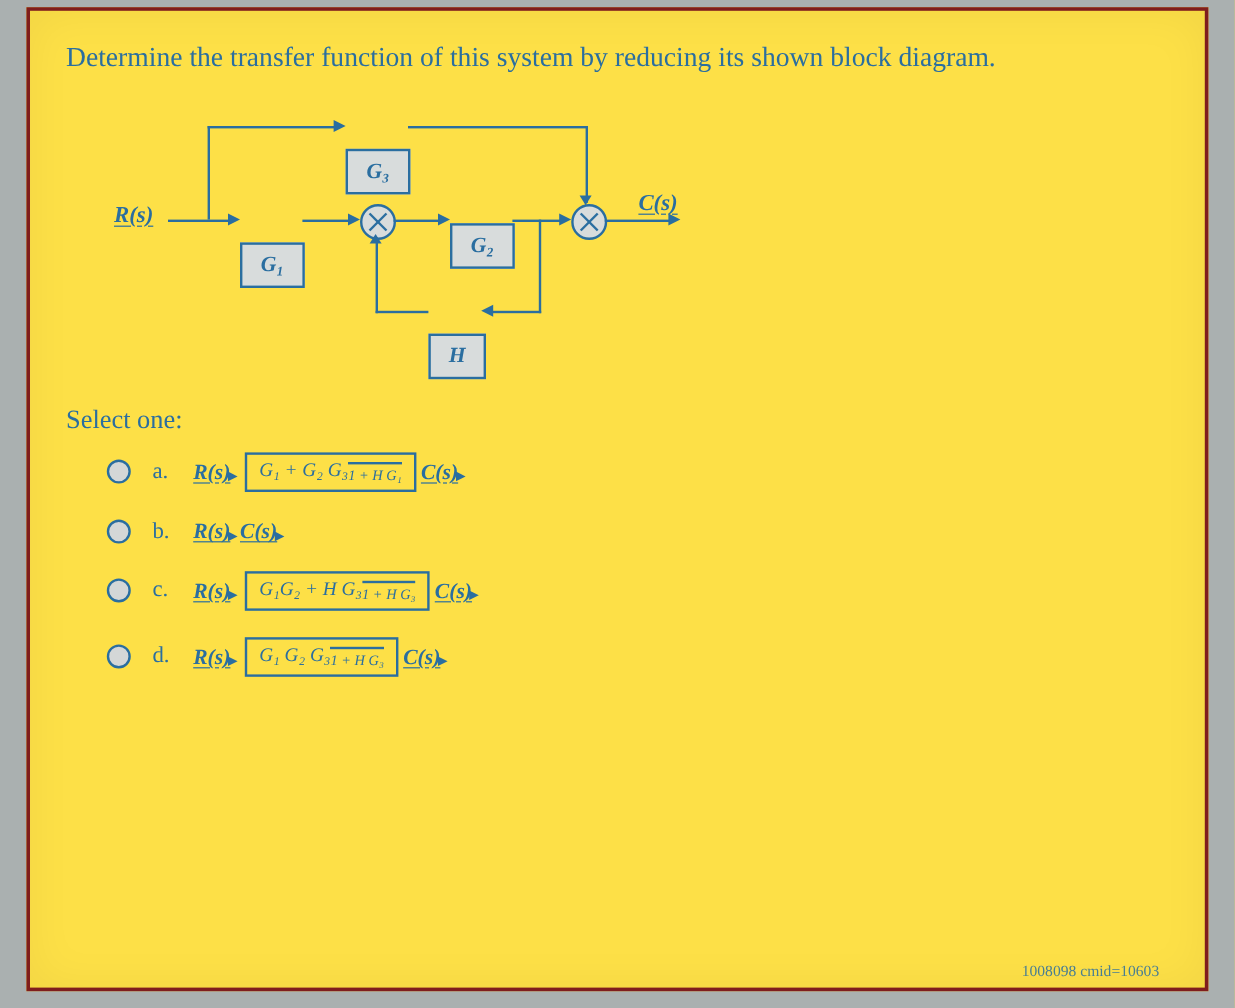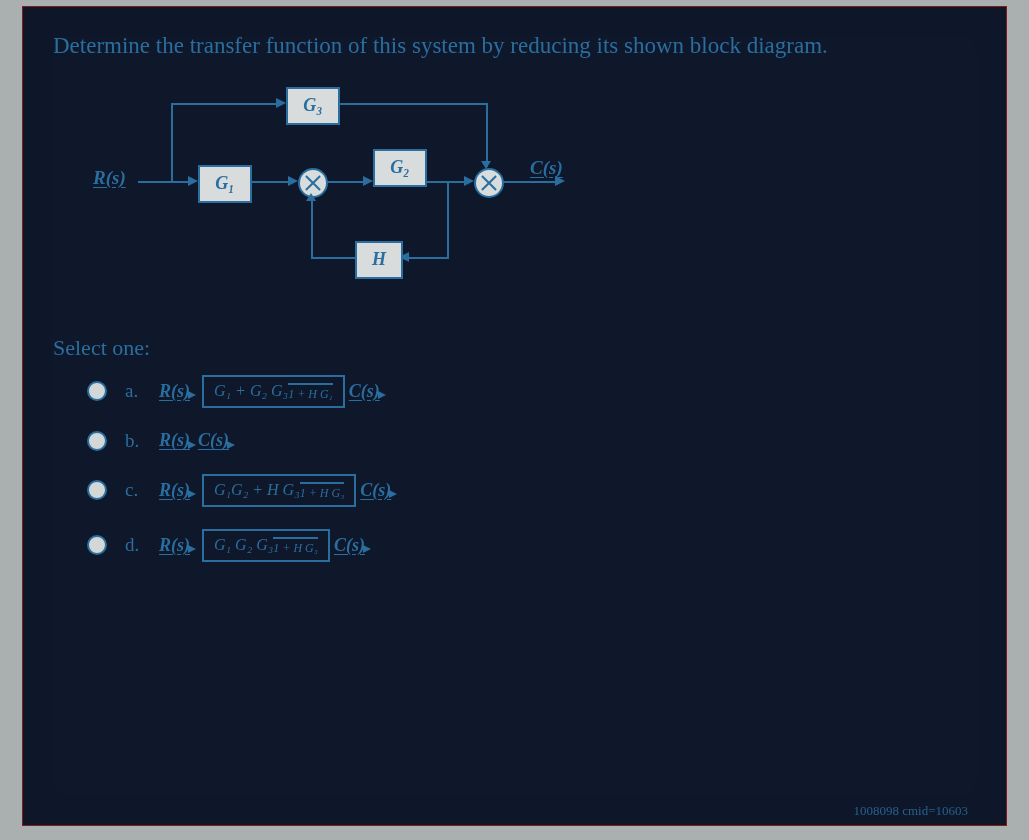--- a/index.html
+++ b/index.html
@@ -11,22 +11,22 @@
     background: #aab0b0;
     position: relative;
     overflow: hidden;
   }
   .paper {
     position: absolute;
     left: 22px;
     top: 6px;
     width: 985px;
     height: 820px;
-    background: #0f172a;
-    border: 1px solid #7f1d1d;
+    background: #fde047;
+    border: 3px solid #7f1d1d;
     box-shadow: inset 0 0 40px rgba(0,0,0,0.05);
     padding: 24px 30px;
     box-sizing: border-box;
   }
   .question-text {
     color: #2a6ea0;
     font-size: 23px;
     font-weight: normal;
     margin-bottom: 24px;
     line-height: 1.3;
@@ -52,21 +52,21 @@
     border-right:10px solid #2a6ea0;
   }
   .block {
     position:absolute;
     background:#d8dcdc;
     border:2px solid #2a6ea0;
     color:#2a6ea0;
     font-family:"Times New Roman", serif;
     font-style:italic; font-weight:bold;
     text-align:center; font-size:18px;
-    display:flex;align-items:center;justify-content:center;
+    display:flex;align-items:center;justify-content:center;margin-top:35px;
   }
   .summer {
     position:absolute; width:26px;height:26px;
     border:2px solid #2a6ea0; border-radius:50%;
     background:#d8dcdc;
   }
   .summer::before,.summer::after{
     content:"";position:absolute;background:#2a6ea0;
   }
   .summer::before{left:3px;right:3px;top:50%;height:2px;margin-top:-1px;transform:rotate(45deg);}

